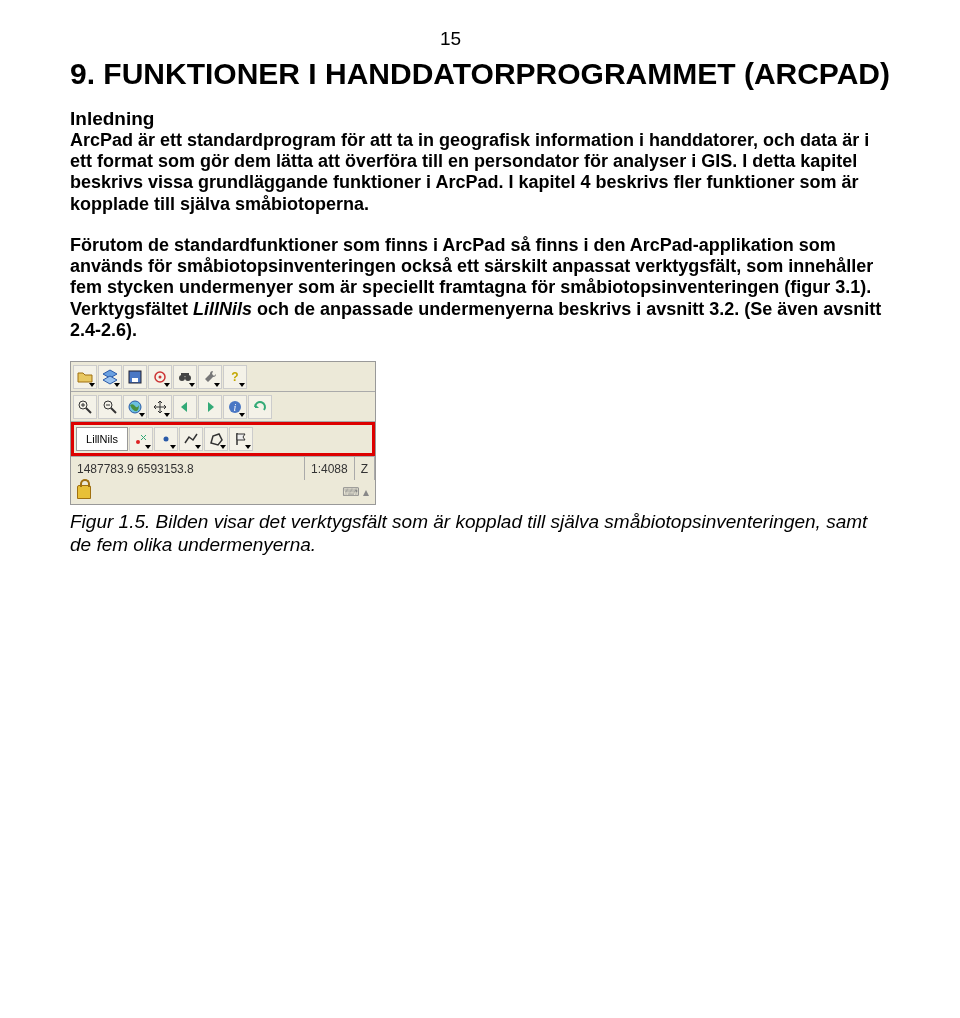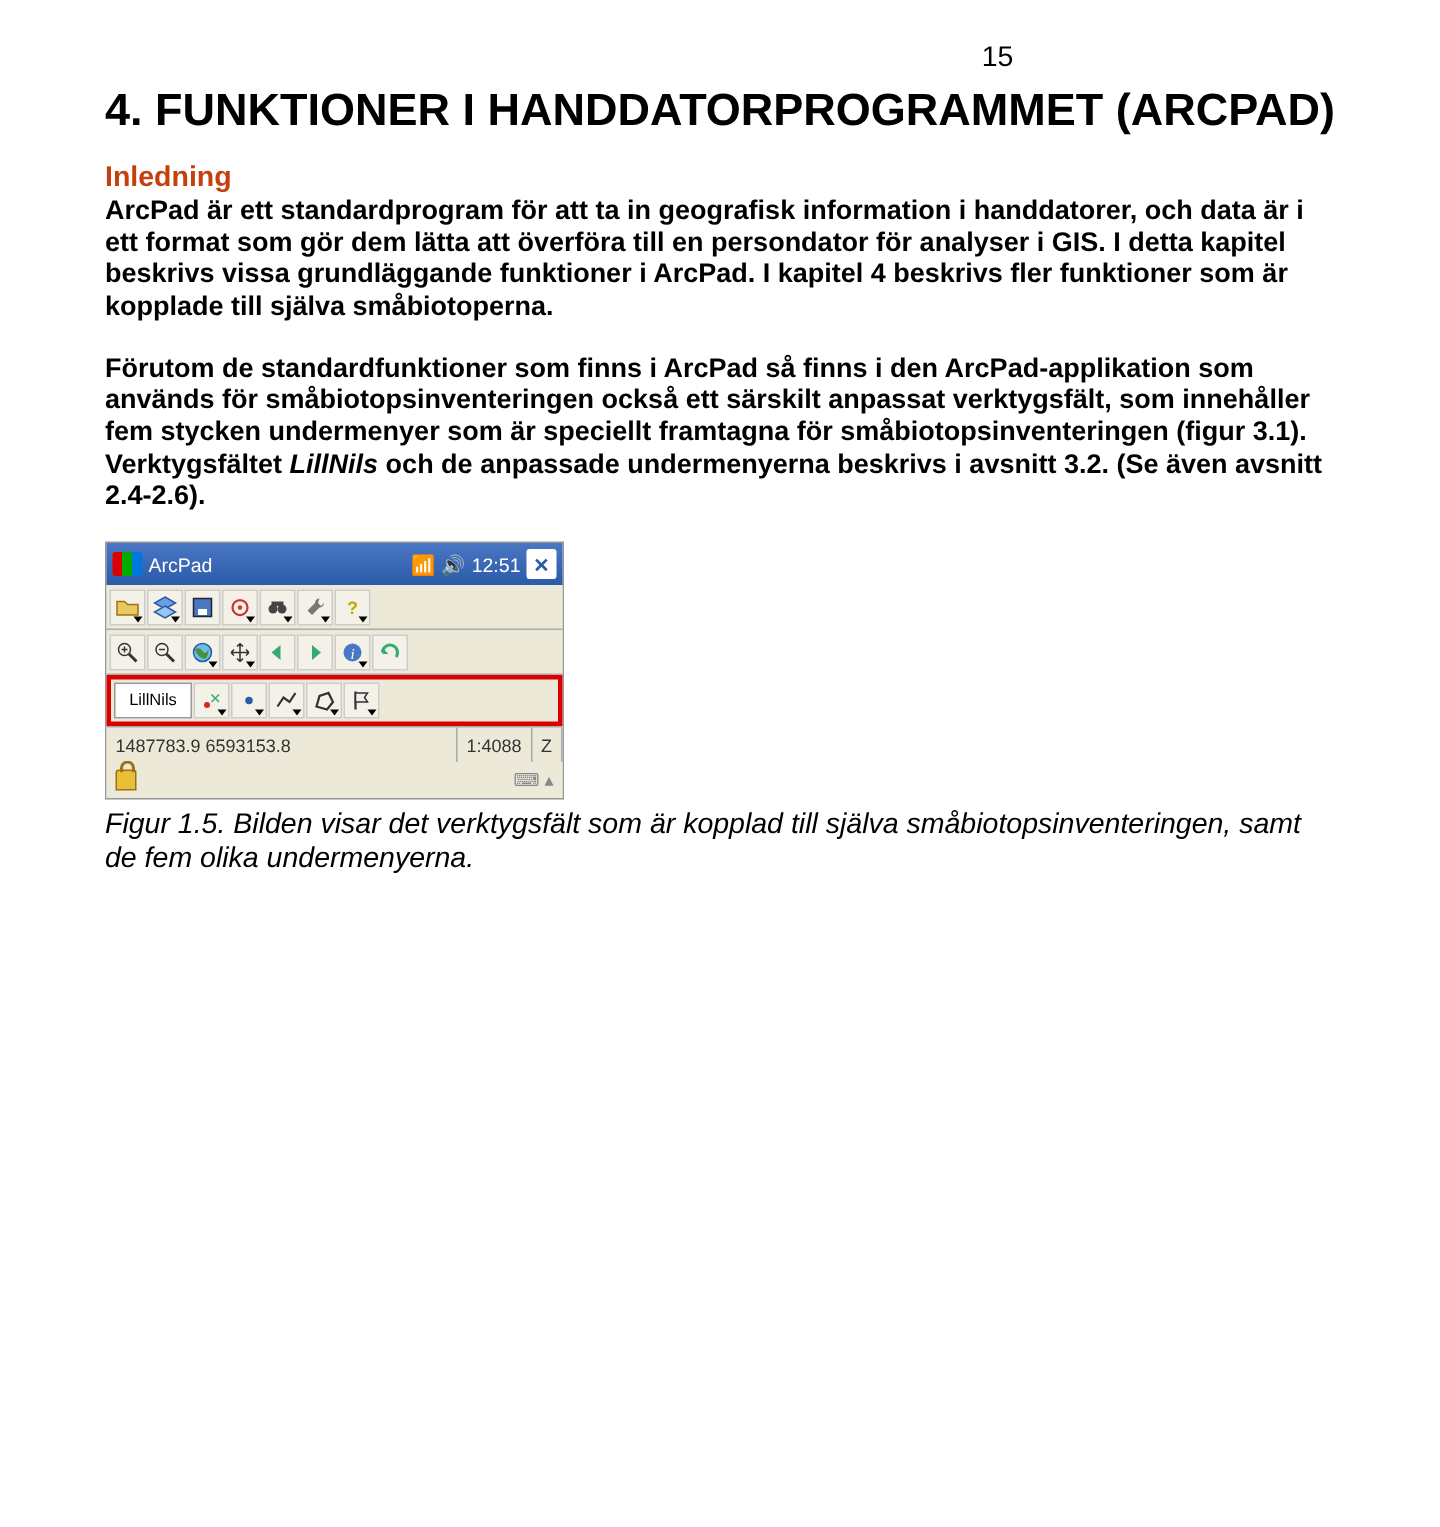--- a/index.html
+++ b/index.html
@@ -5,43 +5,42 @@
   * { box-sizing: border-box; margin: 0; padding: 0; }
   body {
     font-family: Arial, Helvetica, sans-serif;
     background: #fff;
     width: 960px;
     padding: 28px 70px 30px 70px;
     color: #000;
   }
   .header-row {
     display: flex;
-    align-items: center;
+    align-items: flex-end;
     margin-bottom: 6px;
-    flex-direction: column;
   }
   .page-number {
     font-size: 19px;
     margin-left: 370px;
   }
   .chapter-label {
     font-size: 19px;
     margin-left: 24px;
   }
   h1 {
     font-size: 30px;
     font-weight: bold;
     color: #000;
     line-height: 1.2;
     margin-bottom: 16px;
   }
   .sub-heading {
     font-size: 19px;
     font-weight: bold;
-    color: #c2410c;
+    color: #000000;
     margin-bottom: 0;
   }
   p.body {
     font-size: 18px;
     line-height: 1.18;
     margin-bottom: 20px;
     font-weight: bold;
   }
   .italic { font-style: italic; }
   .caption {
@@ -199,41 +198,32 @@
   
   svg.ico { width: 16px; height: 16px; }
 </style>
 </head>
 <body>
 
 <div class="header-row">
   <span class="page-number">15</span>
 </div>
 
-<h1>4. FUNKTIONER I HANDDATORPROGRAMMET (ARCPAD)</h1>
+<h1>9. FUNKTIONER I HANDDATORPROGRAMMET (ARCPAD)</h1>
 
 <div class="sub-heading">Inledning</div>
 
 <p class="body">ArcPad är ett standardprogram för att ta in geografisk information i handdatorer, och data är i ett format som gör dem lätta att överföra till en persondator för analyser i GIS. I detta kapitel beskrivs vissa grundläggande funktioner i ArcPad. I kapitel 4 beskrivs fler funktioner som är kopplade till själva småbiotoperna.</p>
 
 <p class="body">
   <span>Förutom de standardfunktioner som finns i ArcPad så finns i den ArcPad-applikation som används för småbiotopsinventeringen också ett särskilt anpassat verktygsfält, som innehåller fem stycken undermenyer som är speciellt framtagna för småbiotopsinventeringen (figur 3.1). Verktygsfältet </span><span class="italic">LillNils</span><span> och de anpassade undermenyerna beskrivs i avsnitt 3.2. (Se även avsnitt 2.4-2.6).</span>
 </p>
 
 <div class="arcpad-shot">
 
-  <div class="titlebar">
-    <div class="flag-icon"></div>
-    <span>ArcPad</span>
-    <span class="tb-spacer"></span>
-    <span>📶</span>
-    <span>🔊</span>
-    <span>12:51</span>
-    <div class="tb-close">✕</div>
-  </div>
 
   <div class="toolbar">
     <div class="tb-btn">
       <svg class="ico" viewBox="0 0 16 16">
           <path fill="#e8c862" stroke="#a07010" d="M1 4h5l2 2h7v7H1z"></path>
         </svg>
       <span class="arrow-dn"></span>
     </div>
     <div class="tb-btn">
       <svg class="ico" viewBox="0 0 16 16">

